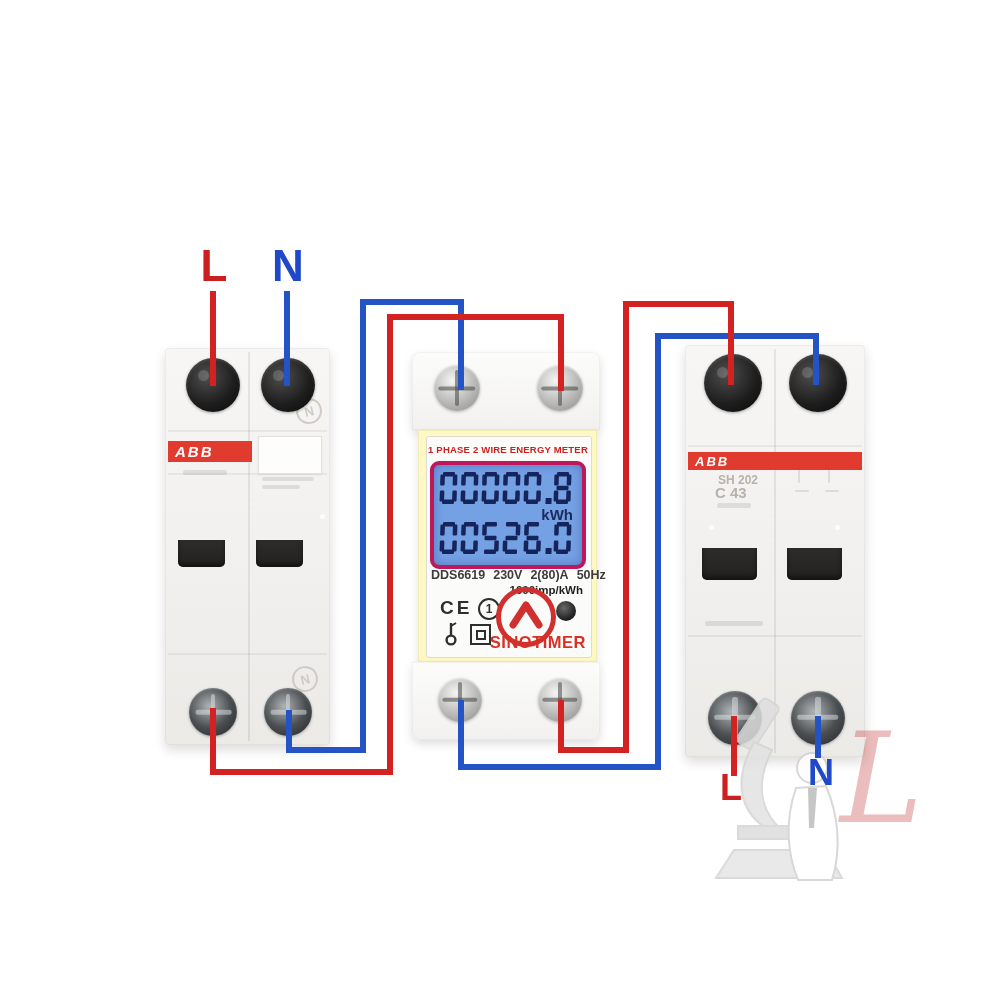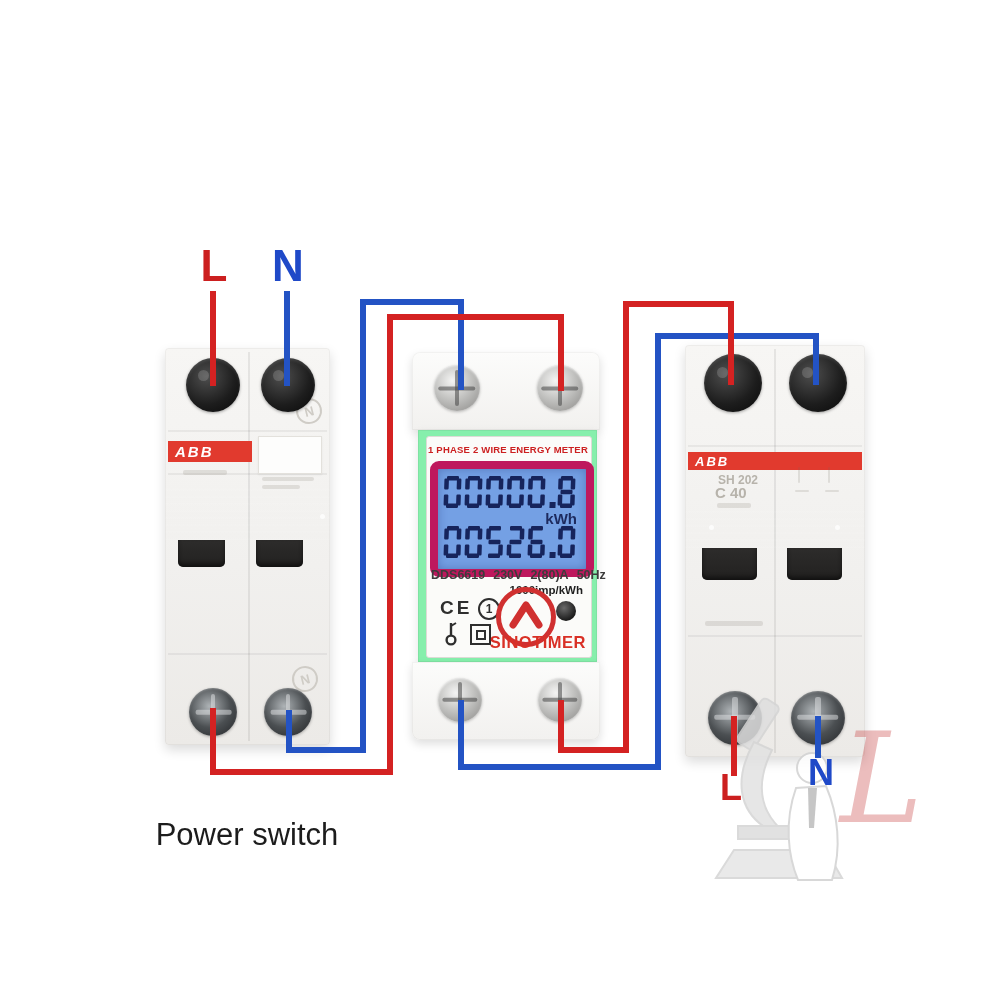--- a/index.html
+++ b/index.html
@@ -43,25 +43,25 @@
   .screw-silver::after{transform:rotate(90deg);}
   .screw-mix{background:radial-gradient(circle at 42% 38%,#aeb3b6,#4b4f52 52%,#26282b 95%);
     box-shadow:inset 0 1px 2px rgba(255,255,255,.25),0 1px 3px rgba(0,0,0,.3);}
   .screw-mix::before,.screw-mix::after{content:"";position:absolute;left:45%;top:12%;
     width:10%;height:76%;background:rgba(225,228,230,.5);border-radius:2px;}
   .screw-mix::after{transform:rotate(90deg);}
 
   
   .meter-block{background:linear-gradient(180deg,#fcfcfb,#f2f1ef);
     box-shadow:0 4px 10px rgba(0,0,0,.13), inset 0 0 0 1px rgba(0,0,0,.04);}
-  .meter-face{background:#86efac;box-shadow:0 4px 10px rgba(0,0,0,.10), inset 0 0 0 1px rgba(0,0,0,.05);}
+  .meter-face{background:#fef9c3;box-shadow:0 4px 10px rgba(0,0,0,.10), inset 0 0 0 1px rgba(0,0,0,.05);}
   .meter-panel{background:#fbfbf9;border:1px solid #dddbd6;border-radius:3px;}
   .meter-header{color:#cc2020;font-weight:bold;font-size:9.5px;letter-spacing:.2px;
     text-align:center;white-space:nowrap;}
-  .lcd{background:#74a0e4;border:8px solid #be185d;border-radius:9px;
+  .lcd{background:#74a0e4;border:4px solid #be185d;border-radius:9px;
     box-shadow:inset 0 0 10px rgba(30,50,120,.35);}
   .lcd svg{position:absolute;transform:skewX(-2deg);}
   .lcd-unit{position:absolute;right:9px;top:41px;color:#1d2a5e;font-weight:bold;font-size:15px;}
   .spec-line{color:#3c3c3c;font-weight:bold;font-size:12.5px;white-space:nowrap;}
   .spec-line span{margin-right:8px;}
   .impulse{color:#1f1f1f;font-weight:bold;font-size:11.5px;text-align:right;}
   .ce{color:#2e2e2e;font-weight:bold;font-size:19px;letter-spacing:3px;}
   .circ1{width:18px;height:18px;border:2px solid #2e2e2e;border-radius:50%;color:#2e2e2e;
     font-size:12px;font-weight:bold;display:flex;align-items:center;justify-content:center;}
   .dsq-outer{width:17px;height:17px;border:2.5px solid #2e2e2e;display:flex;
@@ -236,21 +236,21 @@
   </div>
 
   <div class="abs breaker-body" style="left:685px;top:345px;width:180px;height:412px;">
     <div class="abs seam" style="left:89px;top:4px;height:404px;"></div>
     <div class="abs hline" style="left:3px;top:100px;width:174px;"></div>
     <div class="abs hline" style="left:3px;top:290px;width:174px;"></div>
     <div class="abs red-band" style="left:3px;top:107px;width:174px;height:18px;">
       <span class="abb" style="font-size:13px;">ABB</span>
     </div>
     <div class="abs faint-model" style="left:33px;top:128px;font-size:12px;">SH 202</div>
-    <div class="abs faint-model" style="left:30px;top:139px;font-size:15px;">C 40</div>
+    <div class="abs faint-model" style="left:30px;top:139px;font-size:15px;">C 43</div>
     <div class="abs gray-bar" style="left:32px;top:158px;width:34px;height:5px;"></div>
 
     <div class="abs gray-bar" style="left:113px;top:122px;width:2px;height:16px;"></div>
     <div class="abs gray-bar" style="left:143px;top:122px;width:2px;height:16px;"></div>
     <div class="abs gray-bar" style="left:110px;top:145px;width:14px;height:2px;"></div>
     <div class="abs gray-bar" style="left:140px;top:145px;width:14px;height:2px;"></div>
 
     <div class="abs toggle-bar" style="left:0px;top:163px;width:180px;height:40px;"></div>
     <div class="abs mark-dot" style="left:24px;top:180px;"></div>
     <div class="abs mark-dot" style="left:150px;top:180px;"></div>
@@ -289,15 +289,14 @@
 
     <path d="M213 291 L213 386" fill="none" stroke-width="6" stroke="#d42222"></path>
     <path d="M213 708 L213 772 L390 772 L390 317 L561 317 L561 391" fill="none" stroke-width="6" stroke="#d42222"></path>
     <path d="M561 700 L561 750 L626 750 L626 304 L731 304 L731 385" fill="none" stroke-width="6" stroke="#d42222"></path>
     <path d="M734 716 L734 776" fill="none" stroke-width="6" stroke="#d42222"></path>
   </svg>
 
   <div class="abs io-label" style="left:731px;top:767px;font-size:36px;color:#cc1f1f;z-index:6;">L</div>
   <div class="abs io-label" style="left:821px;top:752px;font-size:36px;color:#1f49c8;z-index:6;">N</div>
 
-  <div class="abs caption" style="left:247px;top:817px;z-index:6;">Power switch</div>
 
 </div>
 
 </body></html>

